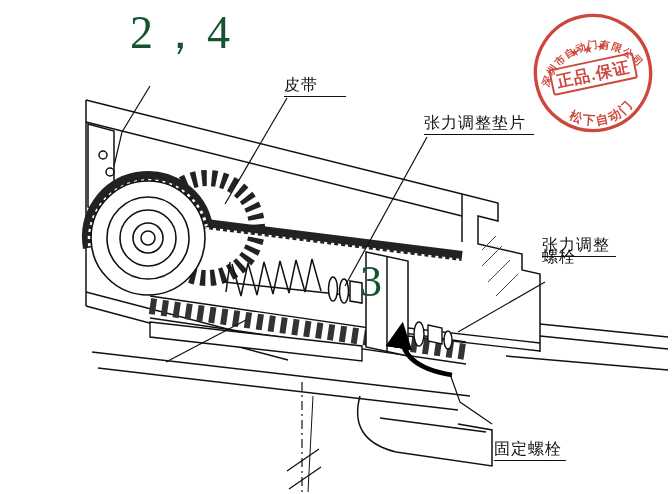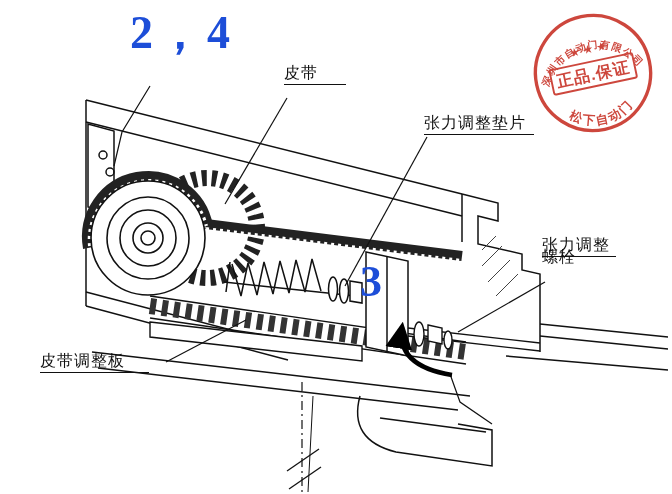--- a/index.html
+++ b/index.html
@@ -7,22 +7,22 @@
     position:relative;width:672px;height:494px;background:#fff;overflow:hidden;
     font-family:"Liberation Sans", sans-serif;color:#111;
   }
   .drawing{position:absolute;left:0;top:0;width:672px;height:494px;}
   .label{
     position:absolute;font-size:16px;line-height:1.15;white-space:nowrap;
     color:#111;letter-spacing:1px;z-index:3;
   }
   .underline{border-bottom:1.5px solid #111;padding-bottom:2px;}
   .num{
-    position:absolute;font-family:"Liberation Serif", serif;font-weight:bold;
-    color:#1d4ed8;z-index:3;
+    position:absolute;font-family:"Liberation Serif", serif;font-weight:normal;
+    color:#14532d;z-index:3;
   }
   .num-top{left:130px;top:2px;font-size:46px;letter-spacing:4px;}
   .num-mid{left:360px;top:256px;font-size:44px;}
   .stamp{
     position:absolute;left:522px;top:2px;width:142px;height:142px;z-index:4;
     transform:rotate(-12deg);opacity:.85;
   }
 </style>
 </head>
 <body>
@@ -131,29 +131,29 @@
       <path d="M313,396 L308,492" stroke-width="1"></path>
       <path d="M287,471 L319,449" stroke-width="1.3"></path>
       <path d="M289,489 L321,467" stroke-width="1.3"></path>
     </g>
   </svg>
 
   <div class="num num-top">2，4</div>
   <div class="num num-mid">3</div>
 
 
-  <div class="label underline" style="left:284px;top:64px;padding-right:28px">皮带</div>
+  <div class="label underline" style="left:284px;top:76px;padding-right:28px">皮带</div>
 
   <div class="label underline" style="left:542px;top:236px;padding-right:6px">张力调整</div>
 
   <div class="label underline" style="left:424px;top:114px;padding-right:8px">张力调整垫片</div>
   <div class="label" style="left:542px;top:248px">螺栓</div>
 
-  <div class="label underline" style="left:40px;top:352px;padding-right:24px">皮带调整板</div>
 
+  <div class="label underline" style="left:494px;top:440px;padding-right:4px">固定螺栓</div>
 
   <svg class="stamp" viewBox="-74 -74 148 148" aria-hidden="true">
     <circle cx="0" cy="0" r="60" fill="none" stroke-width="3.5" stroke="#c5281c"></circle>
     <defs>
       <path id="arcT" d="M-52,14 A54,54 0 0 1 52,14" fill="none"></path>
       <path id="arcB" d="M-46,26 A52,52 0 0 0 46,26" fill="none"></path>
     </defs>
     <text font-size="10.5" font-weight="bold" letter-spacing="1.5" fill="#c5281c">
       <textPath href="#arcT" startOffset="50%" text-anchor="middle">深圳市自动门有限公司</textPath>
     </text>

